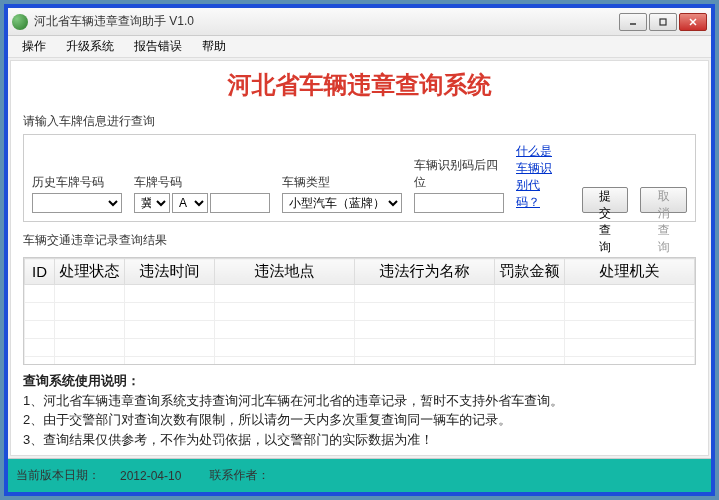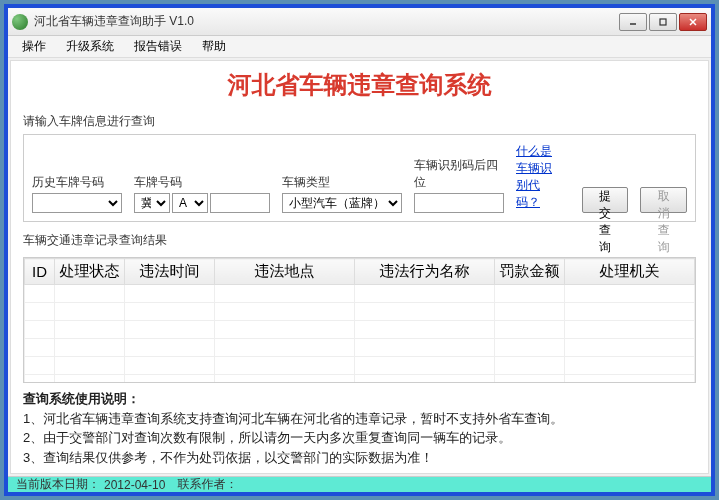--- a/index.html
+++ b/index.html
@@ -26,21 +26,21 @@
 .link { color: #0033cc; text-decoration: underline; cursor: pointer; font-size: 12px; align-self: flex-end; margin-bottom: 2px; }
 .spacer { flex: 1; }
 .btn { height: 26px; padding: 0 14px; font-size: 12px; border: 1px solid #888; background: linear-gradient(#fafafa,#e0e0e0); cursor: pointer; border-radius: 2px; }
 .btn:disabled { color: #999; cursor: default; }
 .table-wrap { border: 1px solid #ccc; margin-top: 4px; flex: 1; overflow: hidden; }
 table { width: 100%; border-collapse: collapse; font-size: 15px; }
 th { background: linear-gradient(#fafafa,#ececec); border: 1px solid #ddd; padding: 3px 4px; font-weight: normal; text-align: center; }
 td { border: 1px solid #eee; padding: 2px 4px; height: 18px; }
 .instructions { font-size: 13px; color: #222; margin-top: 6px; line-height: 1.5; }
 .instructions .instr-title { font-weight: bold; }
-.statusbar { background: #5eead4; border-top: 1px solid #ccc; font-size: 12px; color: #333; padding: 2px 8px; height: 16px; display: flex; align-items: center; gap: 4px; }
+.statusbar { background: #14b8a6; border-top: 1px solid #ccc; font-size: 12px; color: #333; padding: 2px 8px; height: 34px; display: flex; align-items: center; gap: 20px; }
 </style>
 </head>
 <body>
 
 <div class="window">
   <div class="titlebar">
     <div class="title-icon"></div>
     <div class="titlebar-text">河北省车辆违章查询助手 V1.0</div>
     <div class="win-btns">
       <div class="win-btn">

